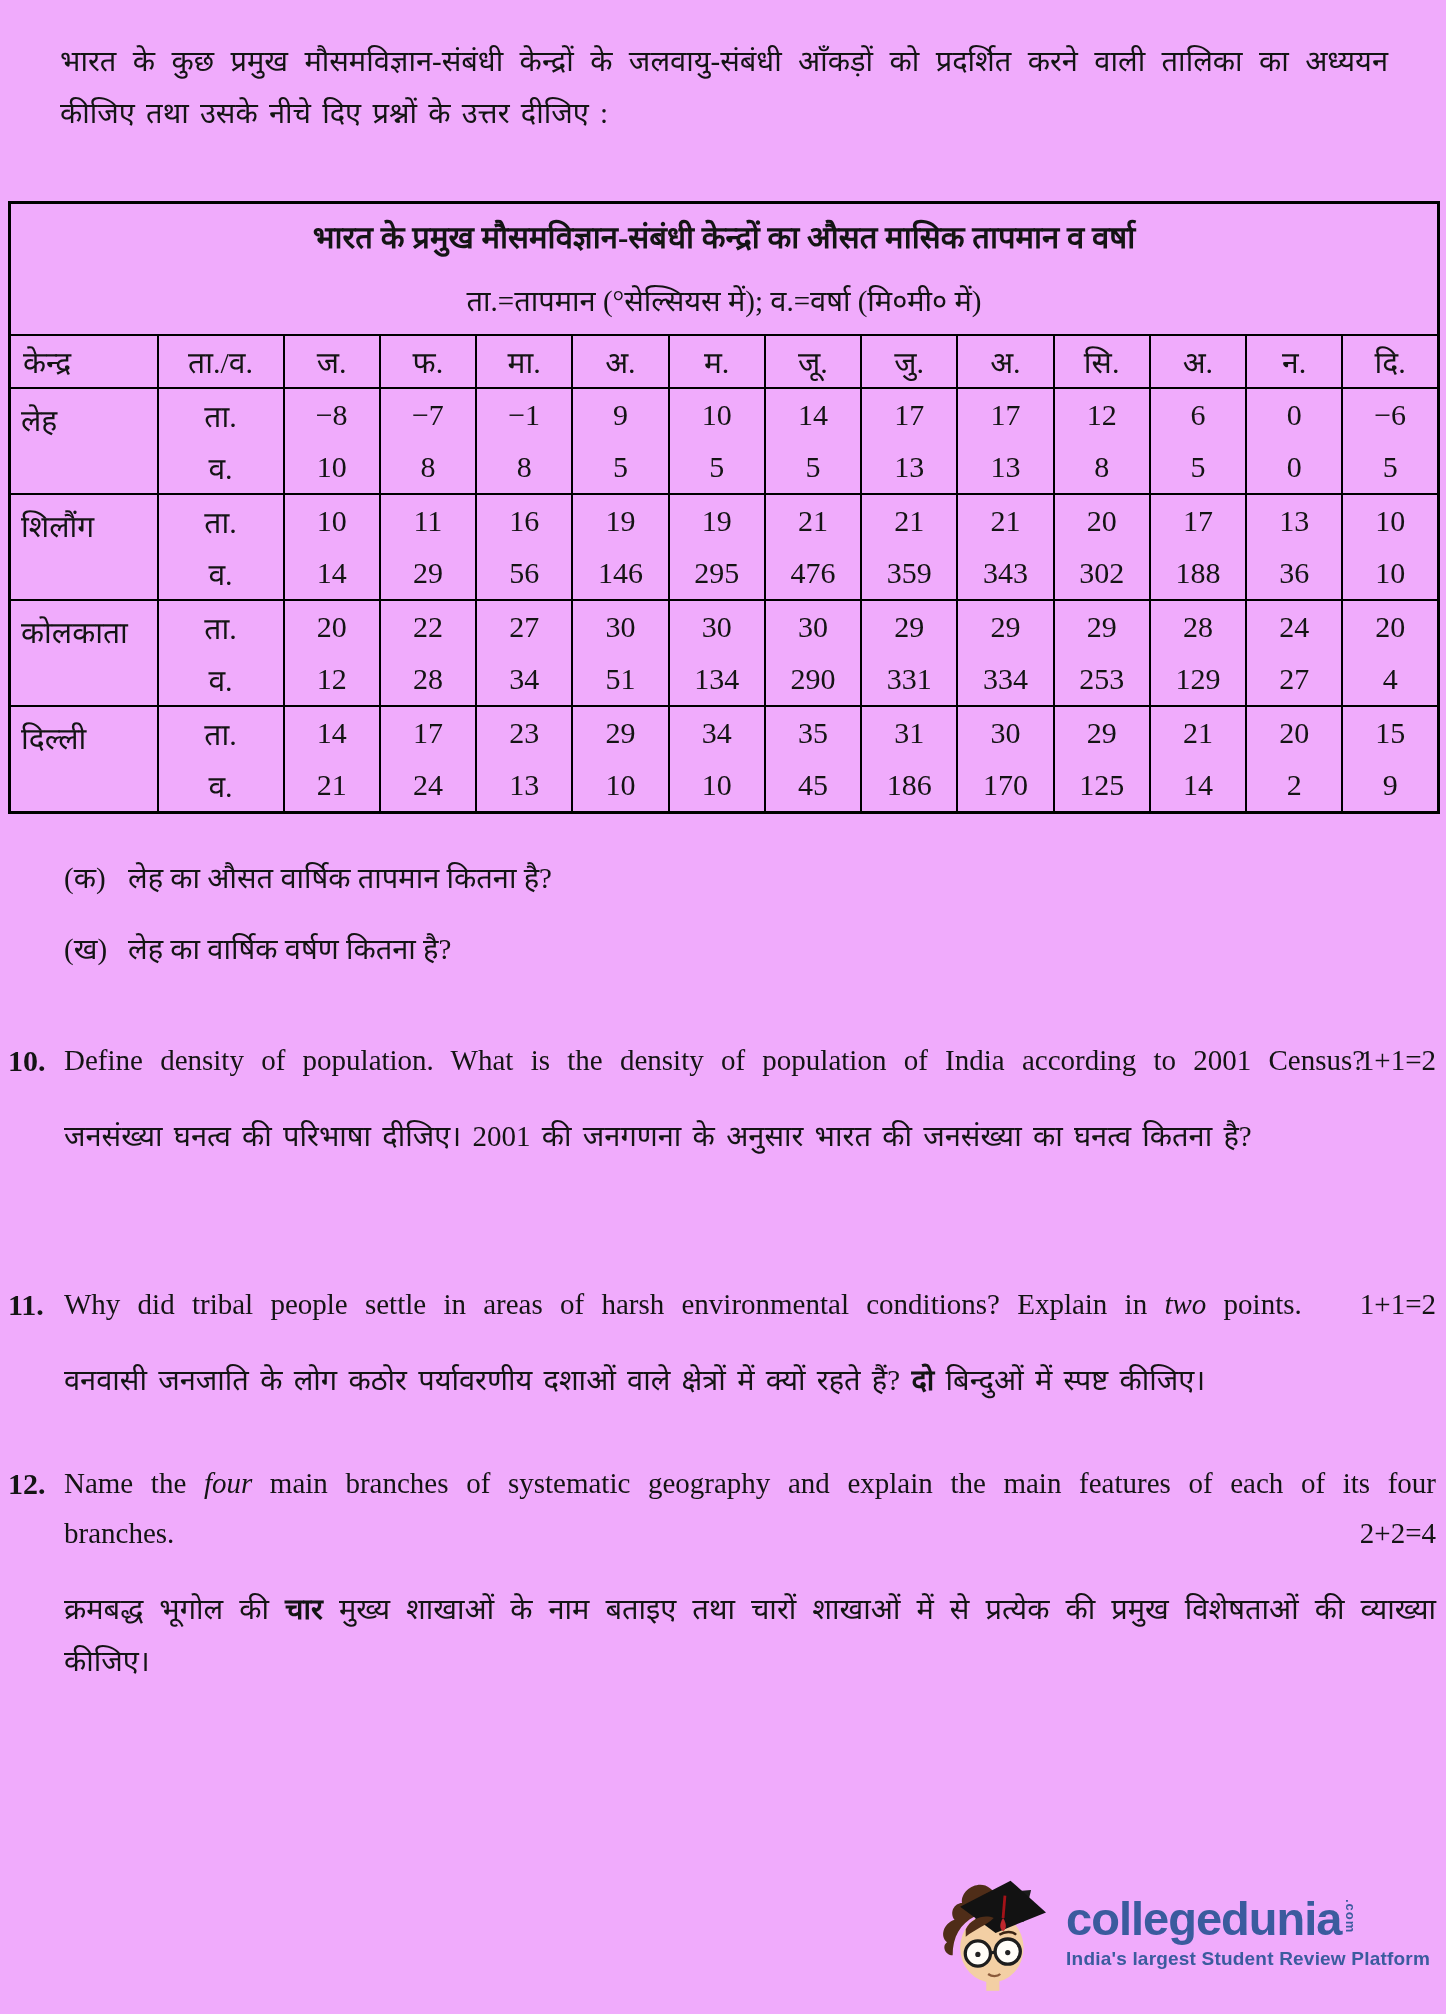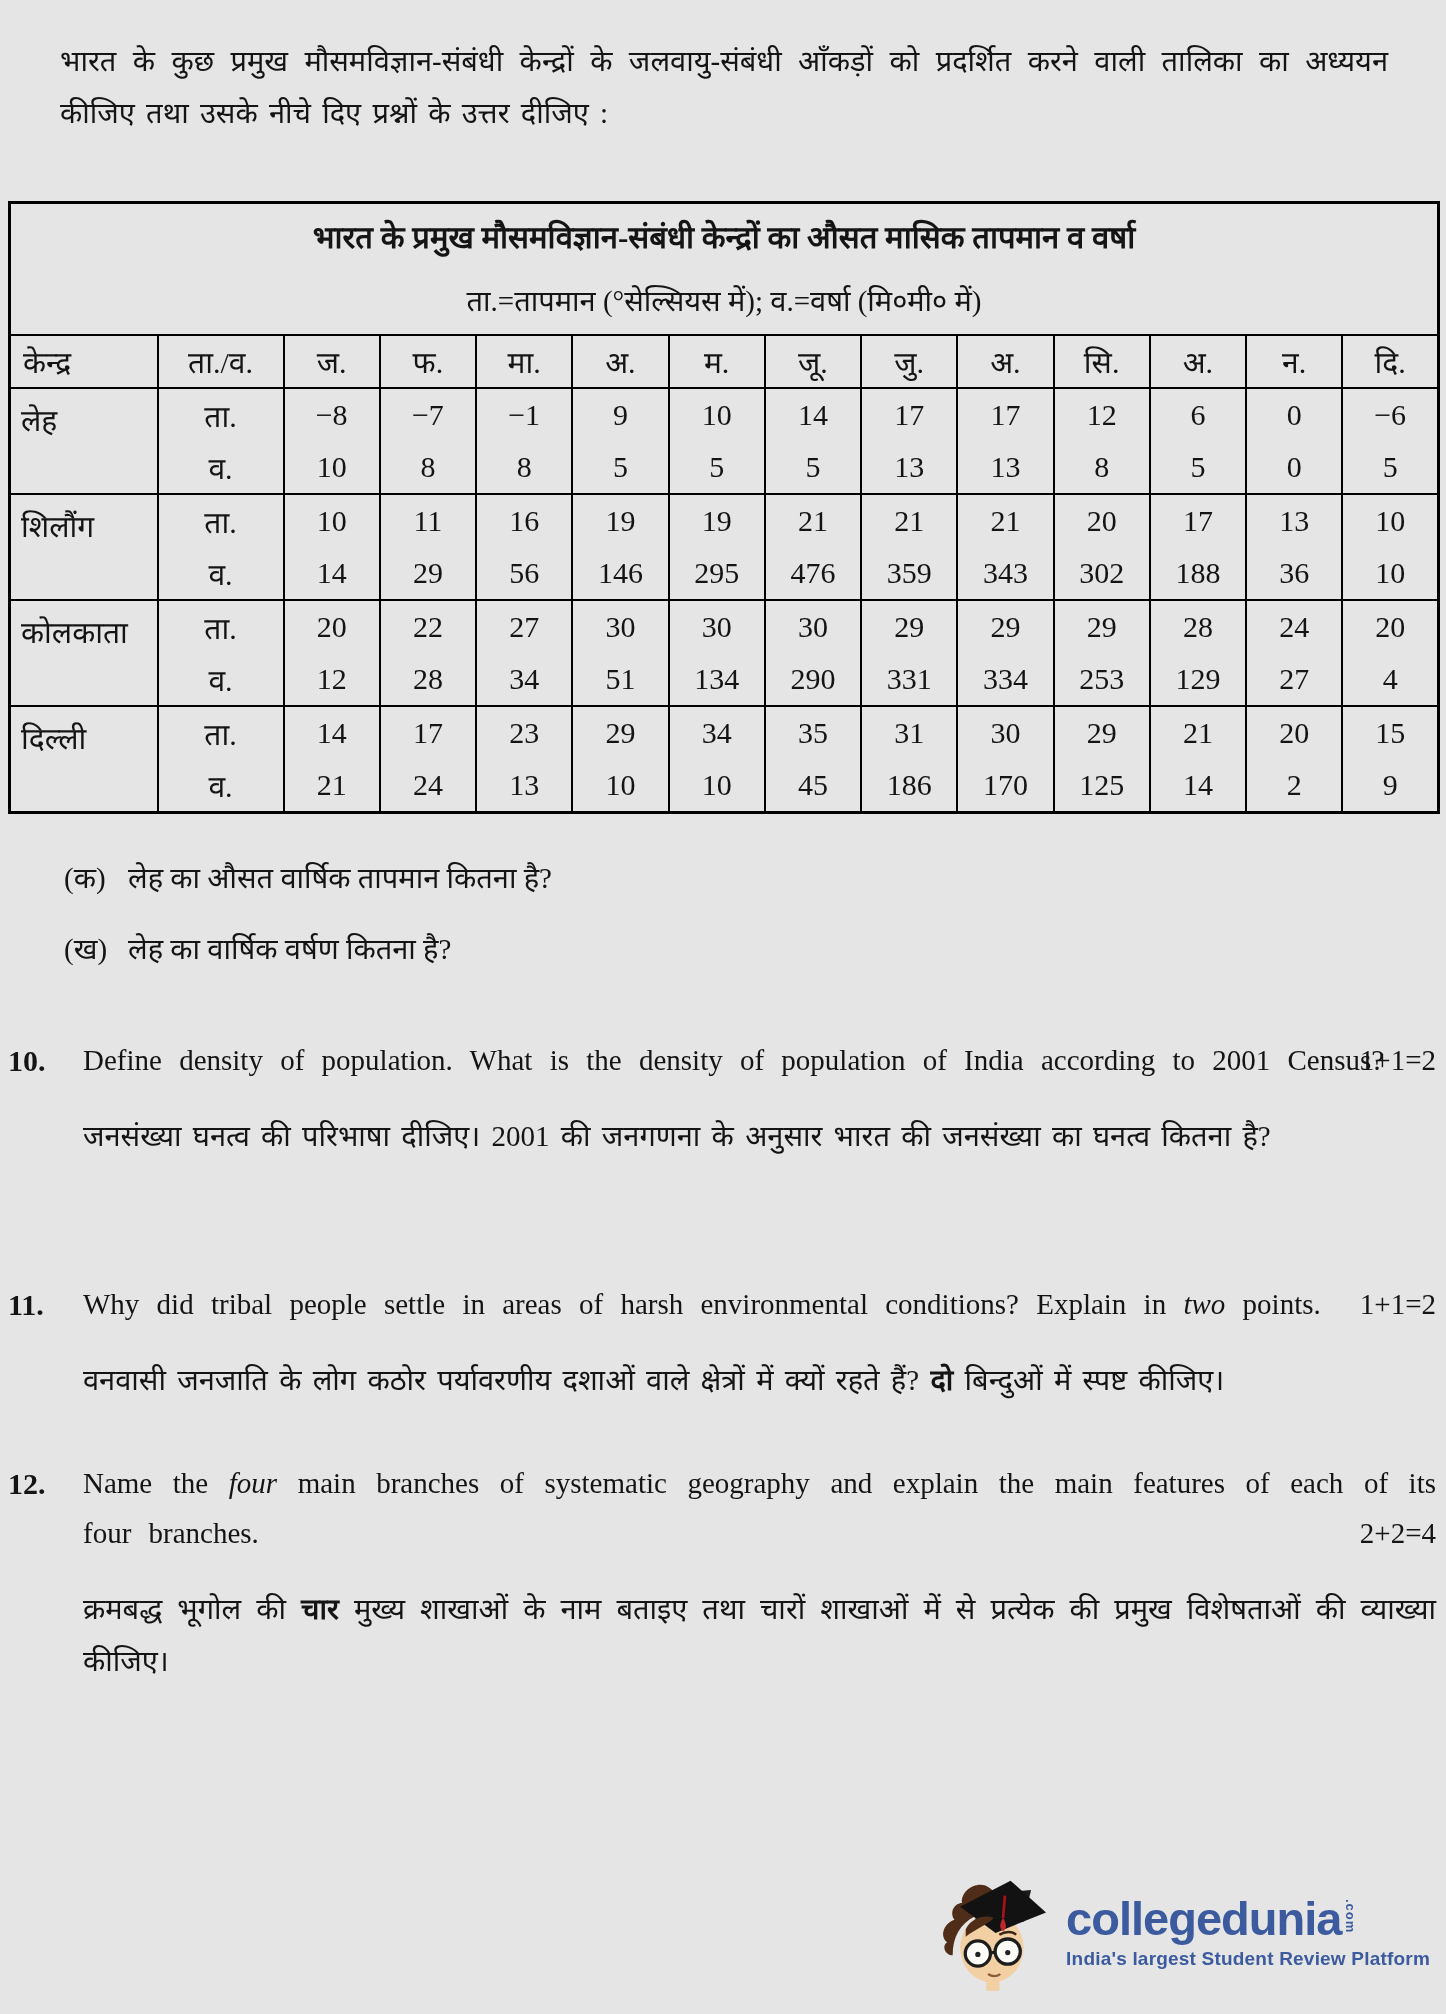--- a/index.html
+++ b/index.html
@@ -1,20 +1,20 @@
 <!DOCTYPE html>
 <html lang="hi" style="--brand: #3b5b9e;"><head>
 <meta charset="utf-8">
 <style>
   * { margin:0; padding:0; box-sizing:border-box; }
   html,body { background:#ffffff; }
   .page {
     position:relative;
     width:1446px; height:2014px;
-    background:#e5e5e5;
+    background:#f0abfc;
     color:#141414;
     font-family:"Liberation Serif","DejaVu Serif",serif;
     overflow:hidden;
   }
 
   
   .intro {
     padding:36px 58px 0 60px;
     font-size:29px;
     line-height:1.78;
@@ -61,21 +61,21 @@
   .temp-row td { border-top:2px solid #000; }
   .rain-row td { border-top:none; }
 
   
   .subq { display:flex; margin-left:64px; font-size:29px; line-height:1.55; }
   .subq-a { margin-top:42px; }
   .subq-b { margin-top:26px; }
   .subq .subq-marker { width:64px; flex:0 0 64px; }
 
   
-  .question { display:flex; padding:0 10px 0 8px;gap:19px; }
+  .question { display:flex; padding:0 10px 0 8px; }
   .q10 { margin-top:64px; }
   .q11 { margin-top:118px; }
   .q12 { margin-top:53px; }
   .q-num { width:56px; flex:0 0 56px; font-weight:700; font-size:30px; line-height:1.66; }
   .q-body { flex:1; font-size:29px; }
   .q-en { position:relative; text-align:justify; line-height:1.72; word-spacing:10px; }
   .q-en .it { font-style:italic; }
   .q-en .marks { position:absolute; right:0; bottom:0; word-spacing:0; }
   .q-hi { margin-top:24px; text-align:justify; line-height:1.80; word-spacing:4px; }
   .q-hi .bd { font-weight:700; }

